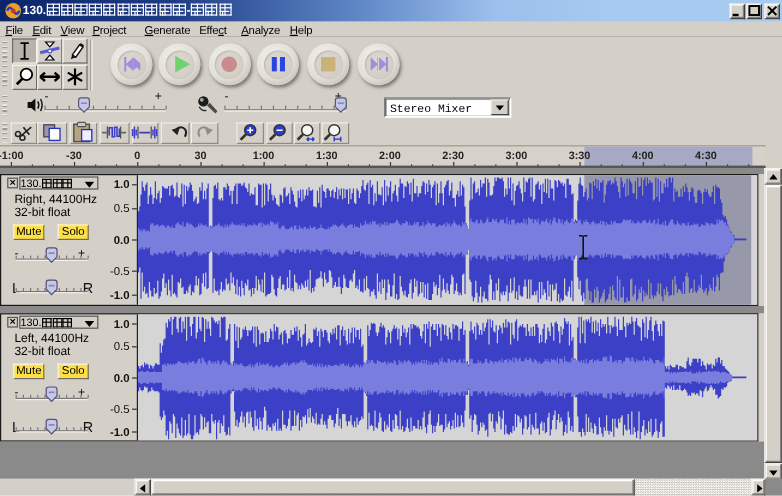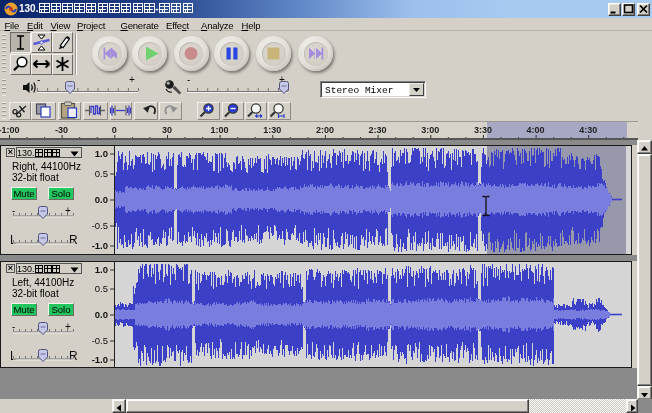--- a/index.html
+++ b/index.html
@@ -40,21 +40,21 @@
 #ruler svg { display:block; }
 .gray { position:absolute; background:#8a8a8a; }
 .track { position:absolute; left:0; width:632px; background:#d4d0c8;
   border:1px solid #1a1a1a; }
 .wavebg { position:absolute; left:114px; top:0; right:0; bottom:0; background:#d5d5d5; }
 .tclose { position:absolute; left:5px; top:2px; width:9px; height:9px;
   border:1px solid #555; font-size:9px; line-height:7px; text-align:center; font-weight:bold; }
 .ttitle { position:absolute; left:15px; top:1px; width:66px; height:11px;
   border:1px solid #555; font-size:9px; line-height:10px; white-space:nowrap; overflow:hidden; }
 .tinfo { position:absolute; left:11px; white-space:nowrap; }
-.mbtn { position:absolute; width:26px; height:13px; background:#22c55e;
+.mbtn { position:absolute; width:26px; height:13px; background:#fde047;
   border:1px solid; border-color:#f5f3ef #6e6b64 #6e6b64 #f5f3ef; font-size:9.5px;
   text-align:center; line-height:11px; }
 .cjk { display:inline-block; width:8px; height:8.5px; margin:0 0.4px;
   background:
    linear-gradient(#000,#000) 50% 0/1px 100%,
    linear-gradient(#000,#000) 0 0/100% 1px,
    linear-gradient(#000,#000) 0 50%/100% 1px,
    linear-gradient(#000,#000) 0 100%/100% 1px,
    linear-gradient(#000,#000) 0 0/1px 100%,
    linear-gradient(#000,#000) 100% 0/1px 100%;

